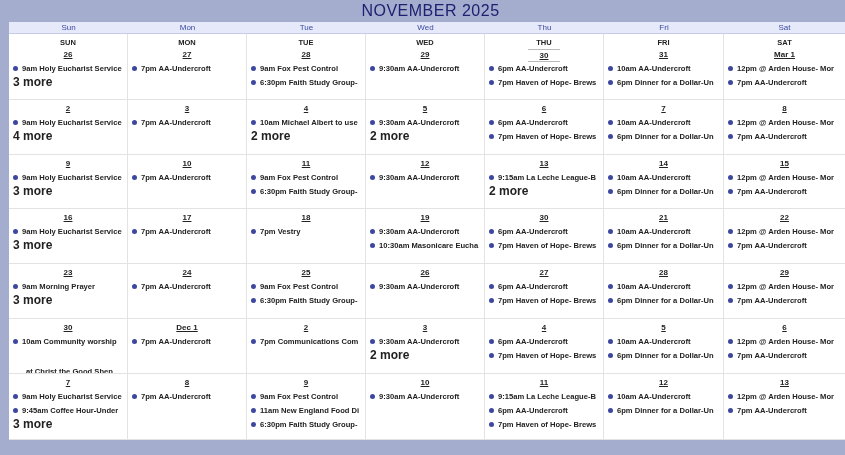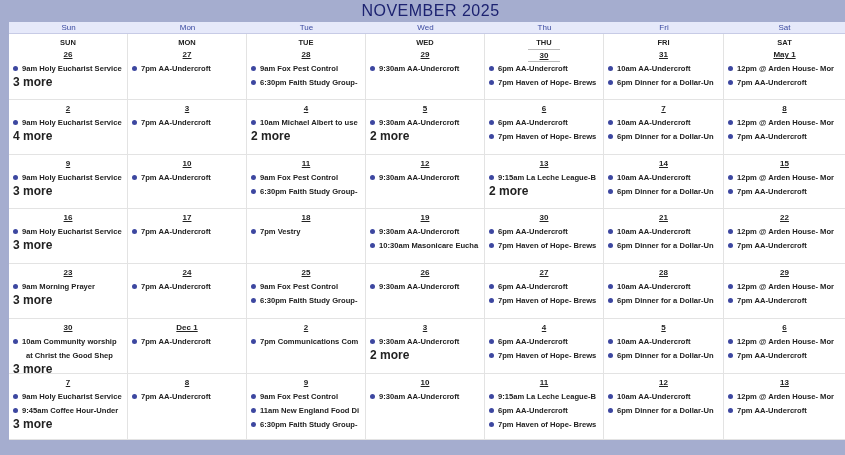--- a/index.html
+++ b/index.html
@@ -34,21 +34,21 @@
   .dnum { font-size: 8px; font-weight: bold; color: #222; text-align: center; height: 13px; line-height: 12px; text-decoration: underline; }
   .dnum.today { border-top: 1px solid #bbb; border-bottom: 1px solid #bbb; width: 32px; margin: 0 auto; }
   .ev {
     font-size: 7.6px; color: #222; white-space: nowrap; overflow: hidden;
     height: 14px; line-height: 14px; font-weight: 600;
   }
   .ev .dot {
     display: inline-block; width: 5px; height: 5px; border-radius: 50%;
     background: #3d47a0; margin-right: 4px; vertical-align: middle; position: relative; top: -1px;
   }
-  .ev.cont { padding-left: 13px; }
+  .ev.cont { padding-left: 13px; margin-top: 16px; }
   .more { font-size: 12px; color: #222; height: 12px; line-height: 12px; font-weight: 700; cursor: pointer; }
 </style>
 </head>
 <body>
 
 <div class="title">NOVEMBER 2025</div>
 
 <div class="cal">
   <div class="dow-header" id="dow">
       <div>Sun</div>
@@ -89,21 +89,21 @@
         <div class="ev"><span class="dot"></span><span>7pm Haven of Hope- Brews</span></div>
       </div>
       <div class="cell">
         <div class="dname">FRI</div>
         <div class="dnum">31</div>
         <div class="ev"><span class="dot"></span><span>10am AA-Undercroft</span></div>
         <div class="ev"><span class="dot"></span><span>6pm Dinner for a Dollar-Un</span></div>
       </div>
       <div class="cell">
         <div class="dname">SAT</div>
-        <div class="dnum">May 1</div>
+        <div class="dnum">Mar 1</div>
         <div class="ev"><span class="dot"></span><span>12pm @ Arden House- Mor</span></div>
         <div class="ev"><span class="dot"></span><span>7pm AA-Undercroft</span></div>
       </div>
       <div class="cell">
         <div class="dnum">2</div>
         <div class="ev"><span class="dot"></span><span>9am Holy Eucharist Service</span></div>
         <div class="more">4 more</div>
       </div>
       <div class="cell">
         <div class="dnum">3</div>

